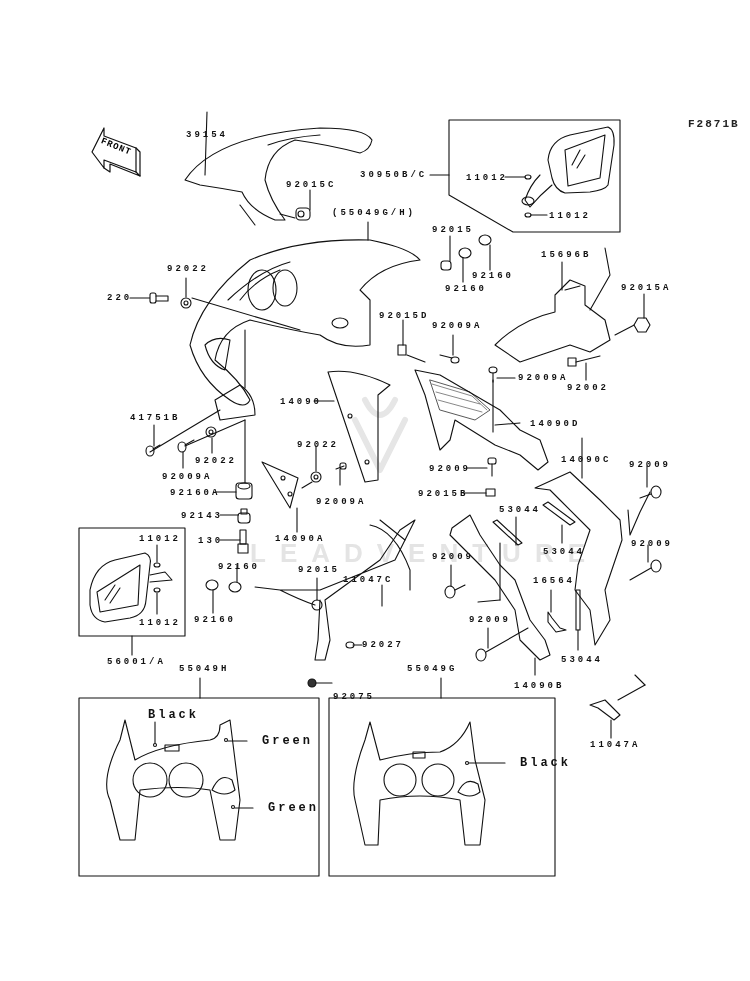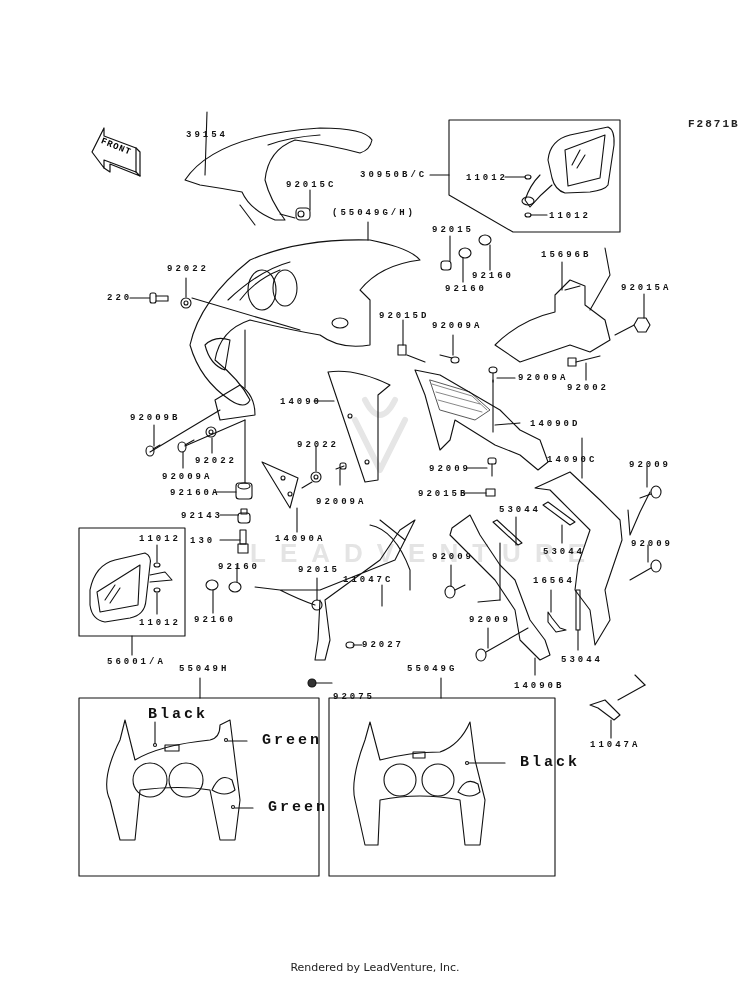--- a/index.html
+++ b/index.html
@@ -1,19 +1,19 @@
 <!DOCTYPE html>
 <html><head>
 <meta charset="utf-8">
 <style>
   html,body{margin:0;padding:0;background:#fff;}
   #stage{position:relative;width:750px;height:981px;background:#fff;overflow:hidden;font-family:"DejaVu Sans Mono","Liberation Mono",monospace;}
   svg#art{position:absolute;left:0;top:0;width:750px;height:981px;}
   .lbl{position:absolute;font-family:"Liberation Mono","DejaVu Sans Mono",monospace;font-size:9px;font-weight:bold;letter-spacing:3px;color:#111;white-space:nowrap;line-height:10px;cursor:pointer;}
-  .clr{position:absolute;font-family:"Liberation Mono","DejaVu Sans Mono",monospace;font-size:15px;font-weight:bold;letter-spacing:3px;color:#111;white-space:nowrap;line-height:10px;padding-left:13px;}
+  .clr{position:absolute;font-family:"Liberation Mono","DejaVu Sans Mono",monospace;font-size:12px;font-weight:bold;letter-spacing:3px;color:#111;white-space:nowrap;line-height:10px;padding-left:13px;}
   .code{position:absolute;left:688px;top:118px;font-family:"Liberation Mono",monospace;font-size:11px;font-weight:bold;letter-spacing:2px;color:#222;}
   .footer{position:absolute;left:0;width:750px;top:961px;text-align:center;font-family:"DejaVu Sans","Liberation Sans",sans-serif;font-size:11px;color:#222;}
   .wm{position:absolute;left:250px;top:538px;font-family:"Liberation Sans",sans-serif;font-size:26px;letter-spacing:14px;color:#e4e4e4;font-weight:bold;}
 </style>
 </head>
 <body>
 
 <div id="stage">
 
   <div class="wm">LEADVENTURE</div>
@@ -347,35 +347,35 @@
   <div class="lbl" style="left:541px;top:250px">15696B</div>
   <div class="lbl" style="left:621px;top:283px">92015A</div>
   <div class="lbl" style="left:167px;top:264px">92022</div>
   <div class="lbl" style="left:107px;top:293px">220</div>
   <div class="lbl" style="left:379px;top:311px">92015D</div>
   <div class="lbl" style="left:432px;top:321px">92009A</div>
   <div class="lbl" style="left:518px;top:373px">92009A</div>
   <div class="lbl" style="left:567px;top:383px">92002</div>
   <div class="lbl" style="left:280px;top:397px">14090</div>
   <div class="lbl" style="left:530px;top:419px">14090D</div>
-  <div class="lbl" style="left:130px;top:413px">92009B</div>
+  <div class="lbl" style="left:130px;top:413px">41751B</div>
   <div class="lbl" style="left:195px;top:456px">92022</div>
   <div class="lbl" style="left:162px;top:472px">92009A</div>
   <div class="lbl" style="left:170px;top:488px">92160A</div>
   <div class="lbl" style="left:297px;top:440px">92022</div>
   <div class="lbl" style="left:316px;top:497px">92009A</div>
   <div class="lbl" style="left:429px;top:464px">92009</div>
-  <div class="lbl" style="left:547px;top:455px">14090C</div>
+  <div class="lbl" style="left:561px;top:455px">14090C</div>
   <div class="lbl" style="left:629px;top:460px">92009</div>
   <div class="lbl" style="left:418px;top:489px">92015B</div>
   <div class="lbl" style="left:499px;top:505px">53044</div>
   <div class="lbl" style="left:543px;top:547px">53044</div>
   <div class="lbl" style="left:181px;top:511px">92143</div>
   <div class="lbl" style="left:275px;top:534px">14090A</div>
-  <div class="lbl" style="left:190px;top:536px">130</div>
+  <div class="lbl" style="left:198px;top:536px">130</div>
   <div class="lbl" style="left:139px;top:534px">11012</div>
   <div class="lbl" style="left:139px;top:618px">11012</div>
   <div class="lbl" style="left:218px;top:562px">92160</div>
   <div class="lbl" style="left:194px;top:615px">92160</div>
   <div class="lbl" style="left:298px;top:565px">92015</div>
   <div class="lbl" style="left:343px;top:575px">11047C</div>
   <div class="lbl" style="left:432px;top:552px">92009</div>
   <div class="lbl" style="left:631px;top:539px">92009</div>
   <div class="lbl" style="left:533px;top:576px">16564</div>
   <div class="lbl" style="left:469px;top:615px">92009</div>
@@ -388,14 +388,13 @@
   <div class="lbl" style="left:407px;top:664px">55049G</div>
   <div class="lbl" style="left:590px;top:740px">11047A</div>
 
   <div class="clr" style="left:135px;top:710px">Black</div>
   <div class="clr" style="left:249px;top:736px">Green</div>
   <div class="clr" style="left:255px;top:803px">Green</div>
   <div class="clr" style="left:507px;top:758px">Black</div>
 
   <div style="position:absolute;left:100px;top:142px;transform:rotate(22deg);font-family:'Liberation Mono',monospace;font-size:9px;font-weight:bold;letter-spacing:1px;">FRONT</div>
 
-  <div class="footer">Rendered by LeadVenture, Inc.</div>
 </div>
 
 </body></html>

